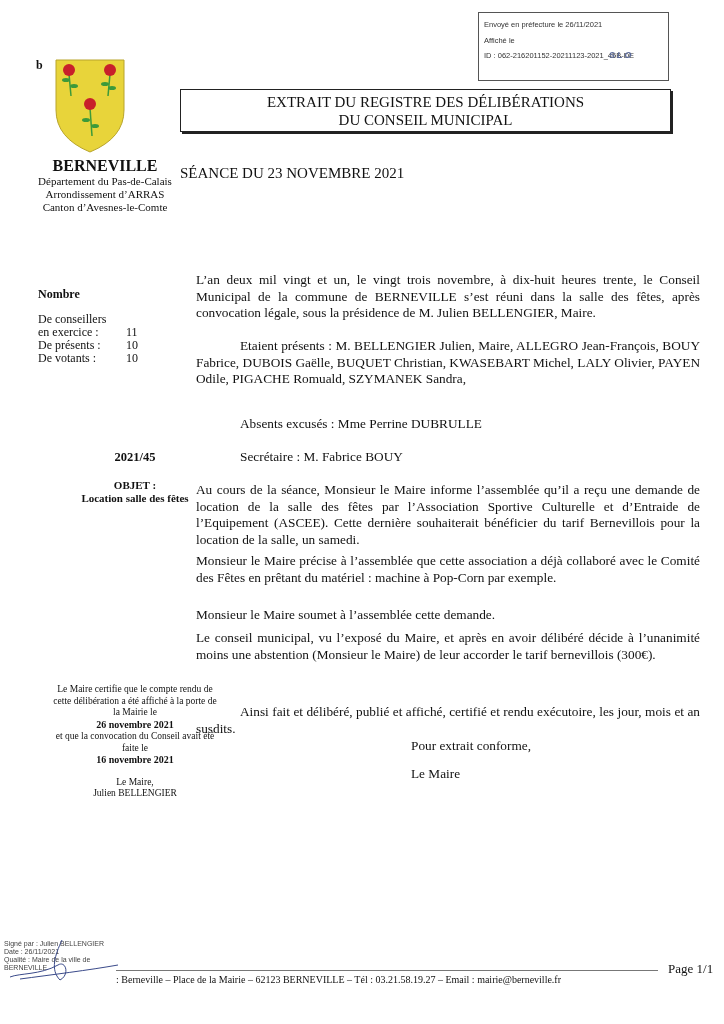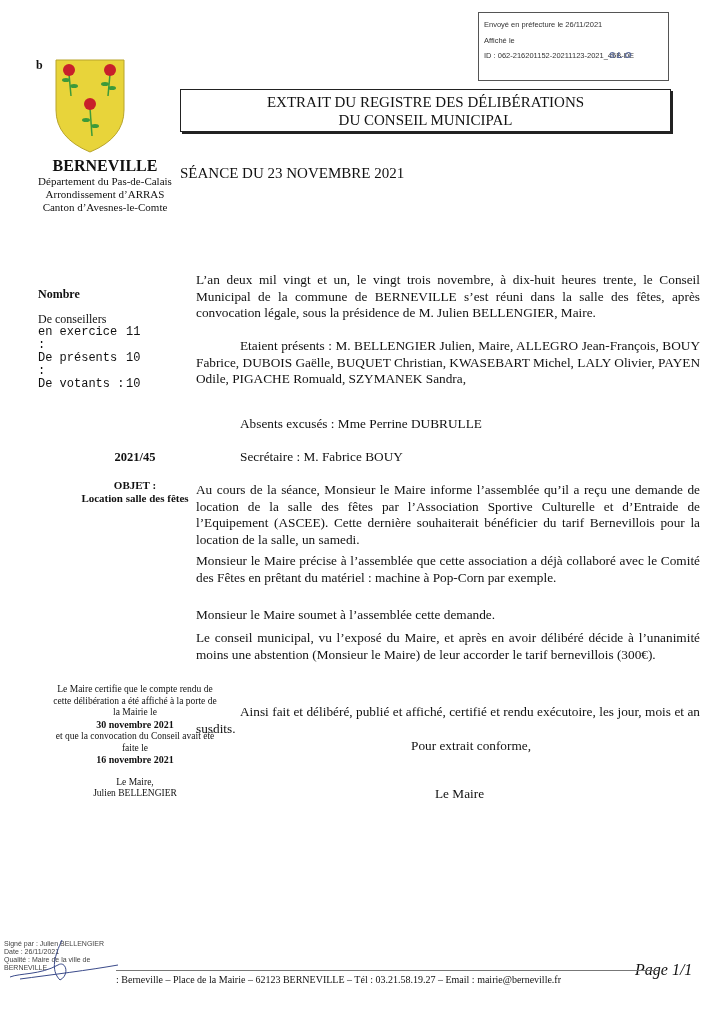--- a/index.html
+++ b/index.html
@@ -17,32 +17,32 @@
   .commune { left:20px; top:157px; width:170px; text-align:center; }
   .commune .c1 { font-size:16px; font-weight:bold; line-height:18px; }
   .commune .c2 { font-size:16px; font-weight:bold; line-height:18px; }
   .commune .c3 { font-size:11px; line-height:13px; }
   .title-box { left:180px; top:89px; width:491px; height:43px; border:1.5px solid #222;
                box-shadow:2px 2px 0 #222; box-sizing:border-box; text-align:center;
                font-size:15px; line-height:18px; padding-top:3px; }
   .seance { left:180px; top:165px; width:491px; font-size:15px; }
   .nombre { left:38px; top:272px; font-size:12px; line-height:13px;margin-top:16px; }
   .nombre .h { font-weight:bold; margin-bottom:12px; }
-  .nombre .row { display:flex;font-family:Liberation Mono, monospace; }
+  .nombre .row { display:flex; }
   .nombre .lbl { width:88px; }
   .main { left:196px; width:504px; font-size:13.3px; line-height:16.5px; text-align:justify; }
   .indent { text-indent:44px; }
   .side { left:22px; width:170px; text-align:center;margin-left:28px; }
   .ref { font-size:12.5px; font-weight:bold; }
   .objet { font-size:11px; font-weight:bold; line-height:13px; }
   .cert { font-size:9.5px; line-height:11.5px; }
   .cert b { font-size:10px; }
   .footer-line { left:116px; top:970px; width:542px; border-top:1px solid #777; }
   .footer { left:116px; top:974px; font-size:10px; }
-  .page { left:635px; top:961px; font-size:16px;font-style:italic; }
+  .page { left:668px; top:961px; font-size:13px; }
   .sign { left:4px; top:940px; font-family:"Liberation Sans", sans-serif; font-size:7px;
           line-height:8px; color:#444; }
 </style>
 </head>
 <body>
 
 <div class="abs stamp">
   <div>Envoyé en préfecture le 26/11/2021</div>
   <div>Affiché le</div>
   <div>ID : 062-216201152-20211123-2021_45B-DE</div>
@@ -112,25 +112,25 @@
   <div>OBJET :</div>
   <div>Location salle des fêtes</div>
 </div>
 
 <div class="abs main" style="top:482px;">Au cours de la séance, Monsieur le Maire informe l’assemblée qu’il a reçu une demande de location de la salle des fêtes par l’Association Sportive Culturelle et d’Entraide de l’Equipement (ASCEE). Cette dernière souhaiterait bénéficier du tarif Bernevillois pour la location de la salle, un samedi.</div>
 <div class="abs main" style="top:553px;">Monsieur le Maire précise à l’assemblée que cette association a déjà collaboré avec le Comité des Fêtes en prêtant du matériel : machine à Pop-Corn par exemple.</div>
 <div class="abs main" style="top:607px;">Monsieur le Maire soumet à l’assemblée cette demande.</div>
 <div class="abs main" style="top:630px;">Le conseil municipal, vu l’exposé du Maire, et après en avoir délibéré décide à l’unanimité moins une abstention (Monsieur le Maire) de leur accorder le tarif bernevillois (300€).</div>
 <div class="abs main indent" style="top:704px;">Ainsi fait et délibéré, publié et affiché, certifié et rendu exécutoire, les jour, mois et an susdits.</div>
 <div class="abs" style="left:411px; top:738px; font-size:13.3px;">Pour extrait conforme,</div>
-<div class="abs" style="left:411px; top:786px; font-size:13.3px;margin-left:24px;">Le Maire</div>
+<div class="abs" style="left:411px; top:766px; font-size:13.3px;">Le Maire</div>
 
 <div class="abs side cert" style="top:684px;">
   <div>Le Maire certifie que le compte rendu de cette délibération a été affiché à la porte de la Mairie le</div>
-  <div><b>30 novembre 2021</b></div>
+  <div><b>26 novembre 2021</b></div>
   <div>et que la convocation du Conseil avait été faite le</div>
   <div><b>16 novembre 2021</b></div>
   <div style="margin-top:10px;">Le Maire,</div>
   <div>Julien BELLENGIER</div>
 </div>
 
 <div class="abs sign">
   <div>Signé par : Julien BELLENGIER</div>
   <div>Date : 26/11/2021</div>
   <div>Qualité : Maire de la ville de</div>

